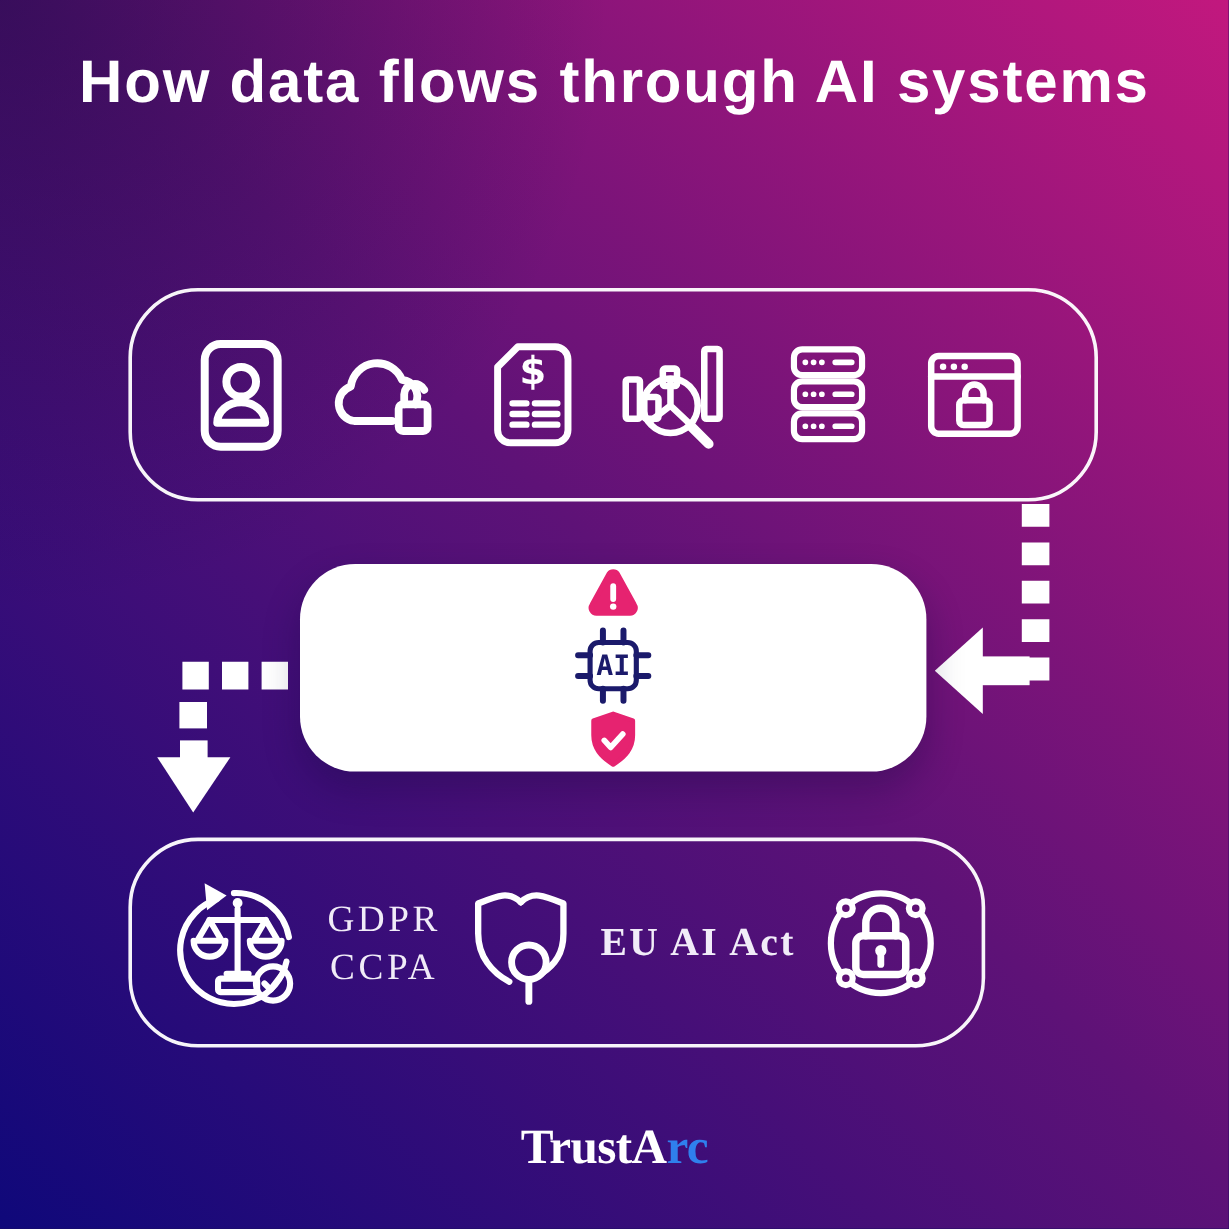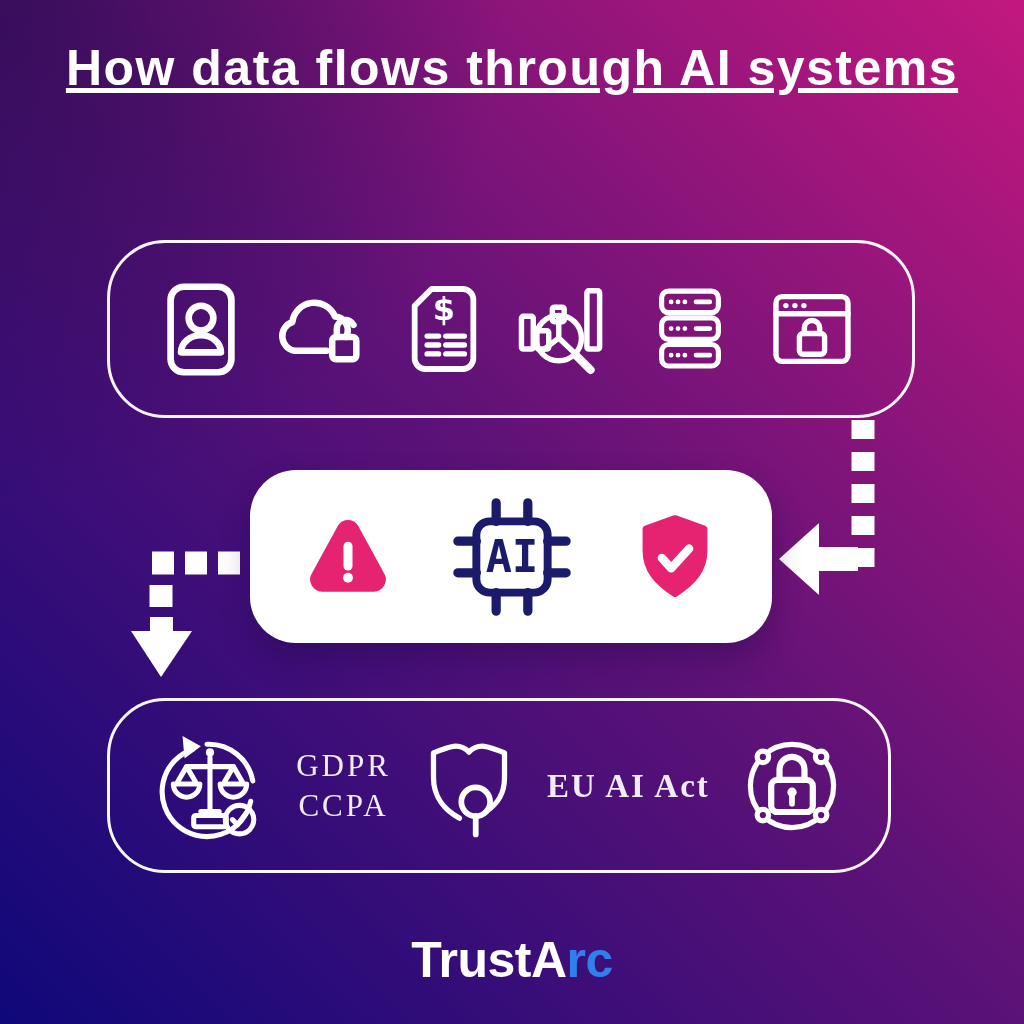--- a/index.html
+++ b/index.html
@@ -6,46 +6,47 @@
   .canvas{
     position:relative;width:1024px;height:1024px;overflow:hidden;
     font-family:"Liberation Sans",sans-serif;
     background:
       radial-gradient(ellipse 90% 90% at 0% 0%, rgba(14,8,58,0.45) 0%, rgba(14,8,58,0) 55%),
       linear-gradient(to top right, #0f087a 0%, #5e1277 52%, #c2187e 100%);
   }
   .title{
     position:absolute;top:38px;left:0;width:100%;
     text-align:center;color:#ffffff;font-weight:700;
-    font-size:50px;line-height:61px;letter-spacing:1.5px;text-decoration:underline;
+    font-size:50px;line-height:61px;letter-spacing:1.5px;
   }
   .box{position:absolute;box-sizing:border-box;display:flex;align-items:center;justify-content:space-evenly;}
   .box-top{
     left:107px;top:240px;width:808px;height:178px;
     border:3px solid rgba(255,255,255,0.96);border-radius:58px;padding:0 22px;
   }
   .box-mid{
     left:250px;top:470px;width:522px;height:173px;
     background:#ffffff;border-radius:46px;
     box-shadow:0 14px 30px rgba(15,5,60,0.30);
+    flex-direction:column;
   }
   .box-bottom{
-    left:107px;top:698px;width:784px;height:175px;
+    left:107px;top:698px;width:714px;height:175px;
     border:3px solid rgba(255,255,255,0.96);border-radius:58px;padding:0 14px;
   }
   .icon{display:block;}
   .reg-label{
     font-family:"Liberation Serif",serif;color:#f1ecf8;
     font-size:31px;line-height:40px;letter-spacing:3px;text-align:center;
   }
   .act-label{font-size:33px;letter-spacing:2px;font-weight:bold;}
   .connectors{position:absolute;left:0;top:0;pointer-events:none;}
   .logo{
     position:absolute;top:931px;left:0;width:100%;text-align:center;
-    font-size:50px;font-weight:700;letter-spacing:-0.5px;color:#ffffff;
+    font-size:41px;font-weight:700;letter-spacing:-0.5px;color:#ffffff;font-family:Liberation Serif, serif;
   }
   .logo .blue{color:#2f80ed;}
 </style>
 </head>
 <body>
 
 <div class="canvas">
 
   <div class="title">
     <div>How data flows through AI systems</div>

